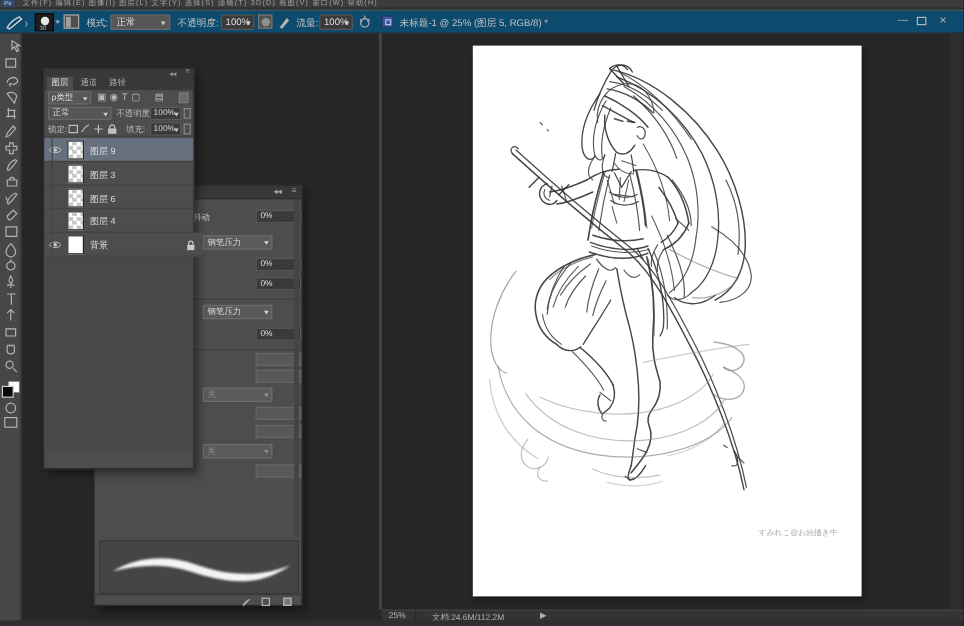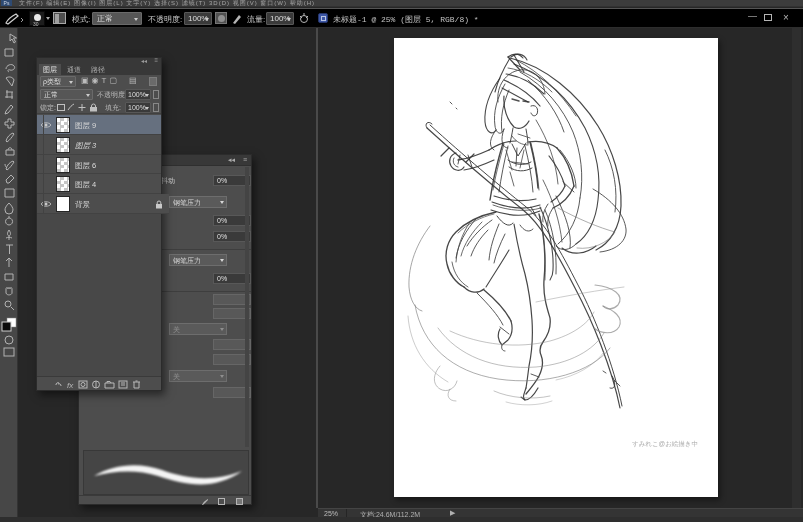--- a/index.html
+++ b/index.html
@@ -12,21 +12,21 @@
 </style>
 </head>
 <body>
 <div id="app">
 
   <div class="abs" style="left:0;top:0;width:803px;height:7px;background:#3c3c3c;border-bottom:1px solid #323232;">
     <div class="abs" style="left:1px;top:0px;width:11px;height:6px;background:#2e4a72;color:#cfd8e6;font-size:5px;line-height:6px;text-align:center;">Ps</div>
     <div class="abs t" style="left:19px;top:0px;font-size:6px;line-height:7px;letter-spacing:1px;white-space:nowrap;color:#a5a5a5;">文件(F) 编辑(E) 图像(I) 图层(L) 文字(Y) 选择(S) 滤镜(T) 3D(D) 视图(V) 窗口(W) 帮助(H)</div>
   </div>
 
-  <div class="abs" style="left:0;top:8px;width:803px;height:20px;background:#000000;border-top:1px solid #555;border-bottom:1px solid #2d2d2d;">
+  <div class="abs" style="left:0;top:8px;width:803px;height:20px;background:#0c4a6e;border-top:1px solid #555;border-bottom:1px solid #2d2d2d;">
 
     <svg class="abs" style="left:3px;top:3px;" width="20" height="14" viewBox="0 0 20 14">
       <path d="M3,11 C5,7 9,4 13,2 L15,4 C11,7 8,10 5,12 Z" fill="none" stroke="#cfcfcf" stroke-width="1.2"></path>
       <path d="M18,6 l2,2 -2,2" fill="none" stroke="#9a9a9a" stroke-width="1"></path>
     </svg>
 
     <div class="abs" style="left:29px;top:2px;width:16px;height:15px;background:#1d1d1d;border:1px solid #090909;">
       <div class="abs" style="left:4px;top:2px;width:7px;height:7px;border-radius:50%;background:#e8e8e8;"></div>
       <div class="abs" style="left:3px;top:9px;font-size:5px;color:#bbb;">30</div>
     </div>
@@ -54,21 +54,21 @@
       <span style="position:absolute;right:2px;top:5px;width:0;height:0;border-left:2px solid transparent;border-right:2px solid transparent;border-top:3px solid #ccc;"></span>
     </div>
     <svg class="abs" style="left:298px;top:3px;" width="13" height="13" viewBox="0 0 13 13">
       <circle cx="6" cy="7" r="3.5" fill="none" stroke="#b5b5b5" stroke-width="1"></circle>
       <path d="M6,1 L6,4 M2,4 L4,6 M10,4 L8,6" stroke="#b5b5b5" stroke-width="1"></path>
     </svg>
 
     <div class="abs" style="left:318px;top:4px;width:10px;height:10px;background:#3d57a6;border:1px solid #26366b;border-radius:2px;">
       <div class="abs" style="left:2px;top:2px;width:5px;height:5px;border:1px solid #b9c4e2;"></div>
     </div>
-    <span class="abs" style="left:333px;top:5px;font-size:8px;color:#c2c2c2;white-space:nowrap;font-family:Liberation Mono, monospace;">未标题-1 @ 25% (图层 5, RGB/8) *</span>
+    <span class="abs" style="left:333px;top:5px;font-size:8px;color:#c2c2c2;white-space:nowrap;">未标题-1 @ 25% (图层 5, RGB/8) *</span>
 
     <span class="abs" style="left:748px;top:2px;font-size:9px;color:#b5b5b5;">—</span>
     <div class="abs" style="left:764px;top:5px;width:8px;height:7px;border:1px solid #b5b5b5;"></div>
     <span class="abs" style="left:783px;top:3px;font-size:10px;color:#b5b5b5;">×</span>
   </div>
 
   <div class="abs" style="left:0;top:28px;width:18px;height:494px;background:#474747;border-right:1px solid #333;" id="toolbar"><svg width="18" height="494" viewBox="0 0 18 494">
         <g transform="translate(4,6)">
           <path d="M6,0 l0,7 l2,-2 l2,4 l1.5,-1 l-2,-4 l3,0 z" fill="none" stroke="#b2b2b2" stroke-width="1"></path>
         </g>
@@ -385,21 +385,21 @@
             <path d="M0,4 C2,1 8,1 10,4 C8,7 2,7 0,4 z" fill="none" stroke="#c9c9c9" stroke-width="0.8"></path>
             <circle cx="5" cy="4" r="1.5" fill="#c9c9c9"></circle>
           </svg>
           <div class="abs" style="left:6px;top:0;width:1px;height:19.8px;background:#424242;"></div>
           <div class="abs" style="left:19px;top:2px;width:14px;height:16px;border:1px solid #262626;background:#fff;background-image:conic-gradient(#c6c6c6 25%,#fff 0 50%,#c6c6c6 0 75%,#fff 0);background-size:7px 7px;"></div>
           <span class="abs" style="left:38px;top:6px;font-size:7.5px;color:#dcdcdc;">图层 9</span>
         </div>
         <div class="abs" style="left:0;top:19.8px;width:124px;height:19.8px;background:#4d4d4d;border-bottom:1px solid #424242;">
           <div class="abs" style="left:6px;top:0;width:1px;height:19.8px;background:#424242;"></div>
           <div class="abs" style="left:19px;top:2px;width:14px;height:16px;border:1px solid #262626;background:#fff;background-image:conic-gradient(#c6c6c6 25%,#fff 0 50%,#c6c6c6 0 75%,#fff 0);background-size:7px 7px;"></div>
-          <span class="abs" style="left:38px;top:6px;font-size:7.5px;color:#dcdcdc;font-style:italic;">图层 3</span>
+          <span class="abs" style="left:38px;top:6px;font-size:7.5px;color:#dcdcdc;">图层 3</span>
         </div>
         <div class="abs" style="left:0;top:39.6px;width:124px;height:19.8px;background:#4d4d4d;border-bottom:1px solid #424242;">
           <div class="abs" style="left:6px;top:0;width:1px;height:19.8px;background:#424242;"></div>
           <div class="abs" style="left:19px;top:2px;width:14px;height:16px;border:1px solid #262626;background:#fff;background-image:conic-gradient(#c6c6c6 25%,#fff 0 50%,#c6c6c6 0 75%,#fff 0);background-size:7px 7px;"></div>
           <span class="abs" style="left:38px;top:6px;font-size:7.5px;color:#dcdcdc;">图层 6</span>
         </div>
         <div class="abs" style="left:0;top:59.400000000000006px;width:124px;height:19.8px;background:#4d4d4d;border-bottom:1px solid #424242;">
           <div class="abs" style="left:6px;top:0;width:1px;height:19.8px;background:#424242;"></div>
           <div class="abs" style="left:19px;top:2px;width:14px;height:16px;border:1px solid #262626;background:#fff;background-image:conic-gradient(#c6c6c6 25%,#fff 0 50%,#c6c6c6 0 75%,#fff 0);background-size:7px 7px;"></div>
           <span class="abs" style="left:38px;top:6px;font-size:7.5px;color:#dcdcdc;">图层 4</span>
@@ -414,31 +414,15 @@
           <span class="abs" style="left:38px;top:6px;font-size:7.5px;color:#dcdcdc;">背景</span>
           <svg class="abs" style="right:6px;top:6px;" width="8" height="9" viewBox="0 0 8 9">
             <rect x="1" y="4" width="6" height="4.5" fill="#c9c9c9"></rect>
             <path d="M2.2,4 v-1.2 a1.8,1.8 0 0,1 3.6,0 v1.2" fill="none" stroke="#c9c9c9" stroke-width="1"></path>
           </svg>
         </div>
       </div>
 
     <div class="abs" style="left:0;top:156px;width:124px;height:162px;background:#484848;"></div>
 
-    <div class="abs" style="left:0;top:318px;width:124px;height:14px;background:#4d4d4d;border-top:1px solid #3a3a3a;">
-      <svg class="abs" style="left:18px;top:3px;" width="100" height="9" viewBox="0 0 100 9">
-        <g stroke="#b8b8b8" fill="none" stroke-width="1">
-          <path d="M1,5 a2,2 0 0,1 3,-2 M3,4 a2,2 0 0,1 3,2"></path>
-          <text x="12" y="8" font-size="8" fill="#b8b8b8" stroke="none" font-style="italic" font-family="Liberation Sans">fx</text>
-          <rect x="24" y="1" width="8" height="7"></rect>
-            <circle cx="28" cy="4.5" r="2"></circle>
-          <circle cx="41" cy="4.5" r="3.5"></circle>
-            <path d="M41,1 v7"></path>
-          <path d="M50,3 h9 v5 h-9 z M52,3 v-1.5 h3 l1,1.5"></path>
-          <rect x="64" y="1" width="8" height="7"></rect>
-            <path d="M66,3 h4 M66,5 h4"></path>
-          <path d="M78,2 h7 M79,2 v6 h5 v-6 M80.5,1 h2"></path>
-        </g>
-      </svg>
-    </div>
   </div>
 
 </div>
 
 </body></html>

